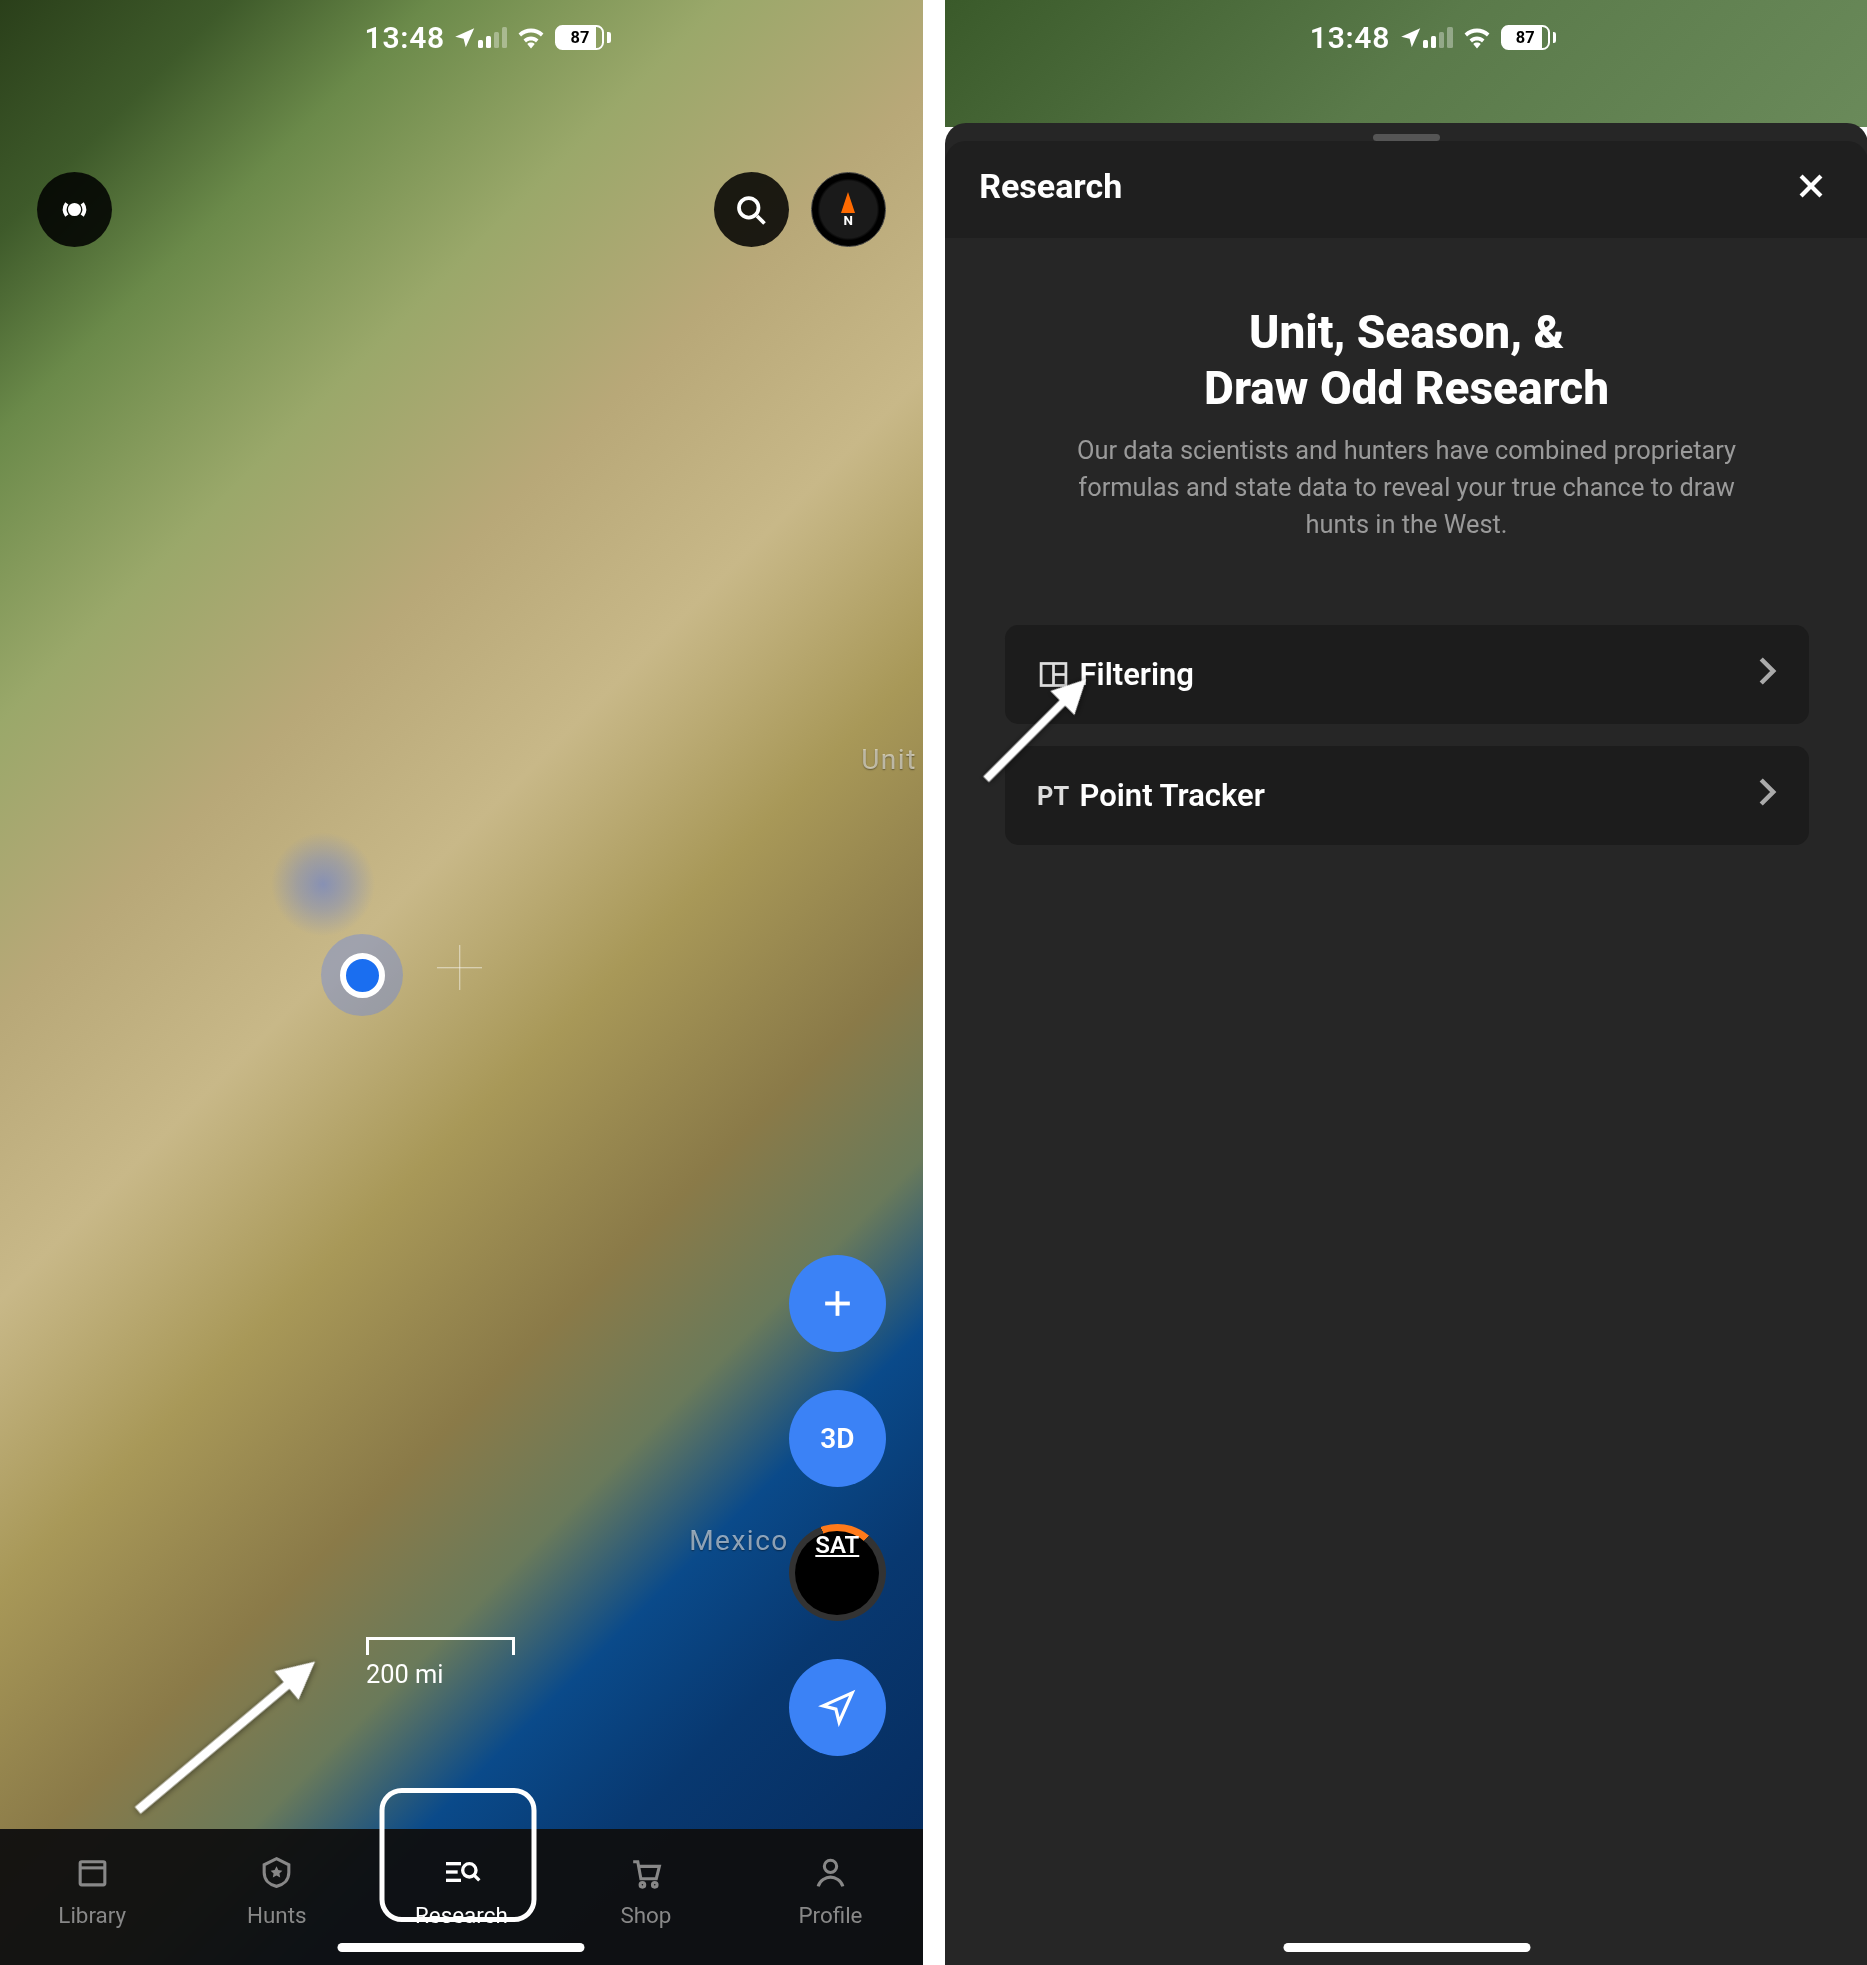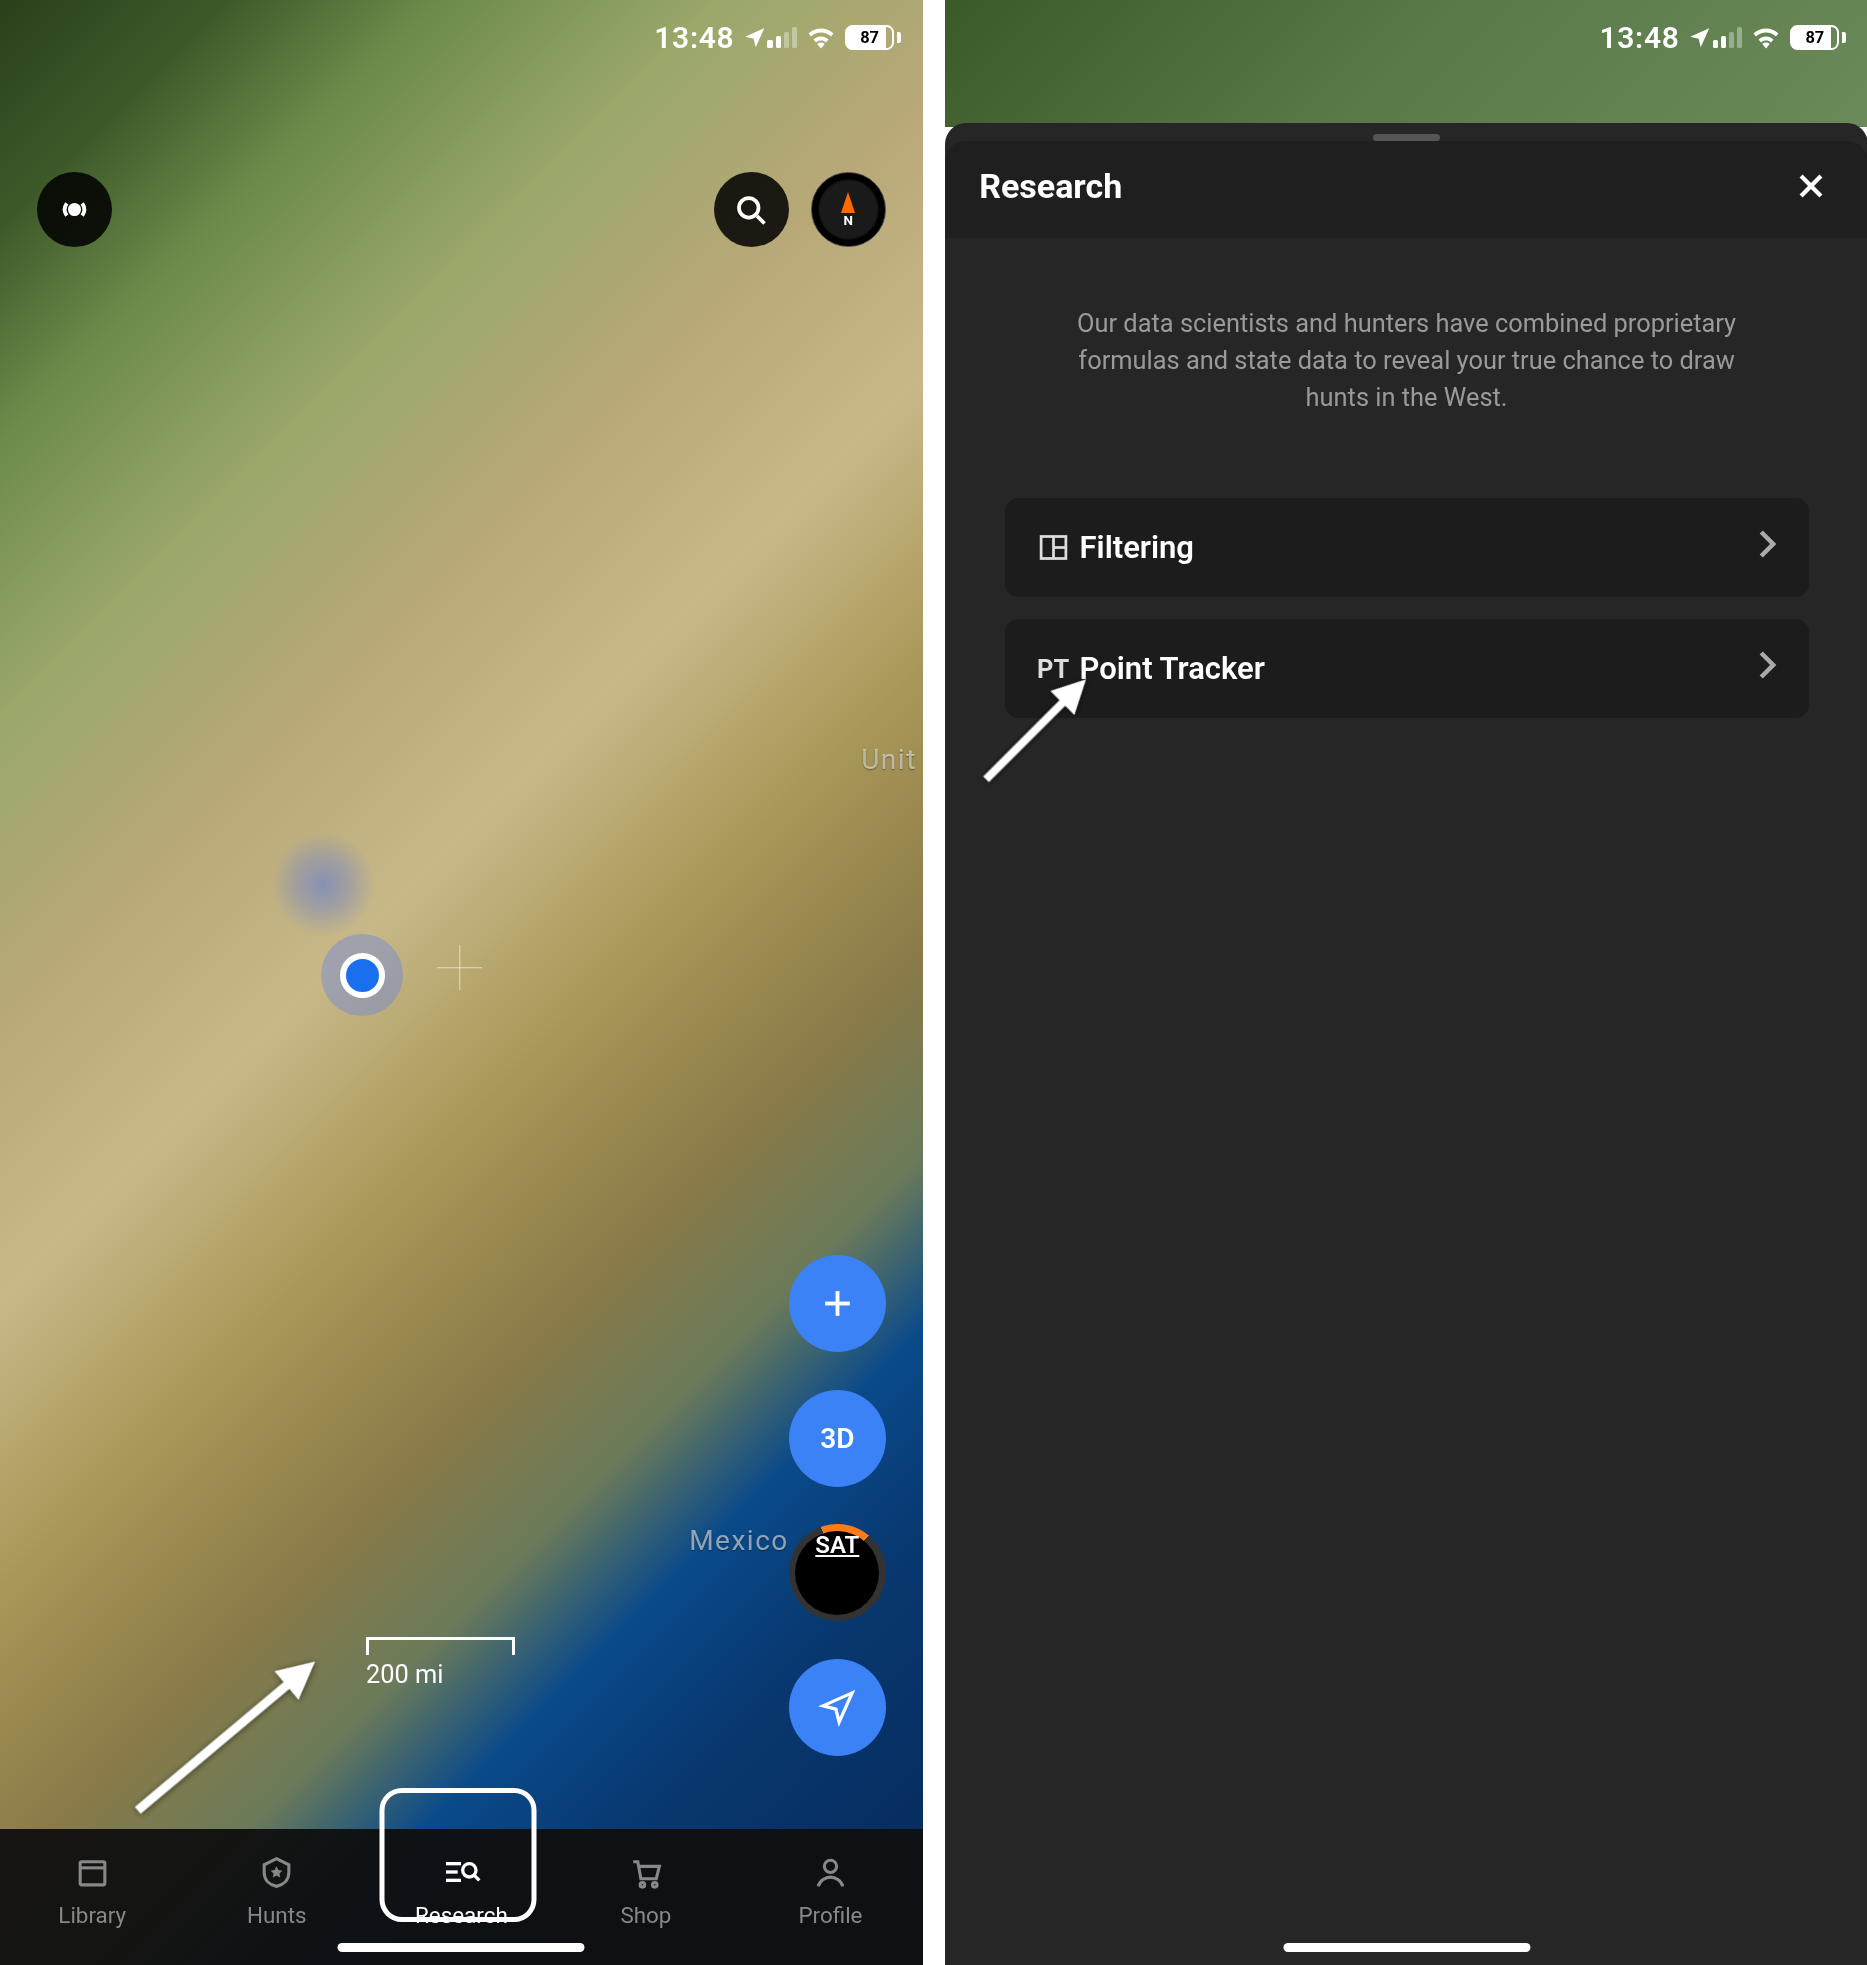--- a/index.html
+++ b/index.html
@@ -20,21 +20,21 @@
     overflow: hidden;
     border-radius: 0;
   }
   
   .status-bar {
     position: absolute;
     top: 0; left: 0; right: 0;
     height: 75px;
     display: flex;
     align-items: center;
-    justify-content: flex-end;
+    justify-content: center;
     padding: 0 22px 0 75px;
     color: #fff;
     font-size: 30px;
     font-weight: 600;
     z-index: 50;
   }
   .status-left { display: flex; align-items: center; gap: 7.5px; }
   .status-right { display: flex; align-items: center; gap: 9px; }
   .status-time { letter-spacing: 0.7px; }
   .signal-bars { display:flex; align-items:flex-end; gap:3px; height:21px;}
@@ -391,20 +391,22 @@
         <svg width="34" height="34" viewBox="0 0 24 24" stroke="#fff" stroke-width="3" fill="none">
             <line x1="5" y1="5" x2="19" y2="19"></line>
             <line x1="19" y1="5" x2="5" y2="19"></line>
           </svg>
       </div>
     </div>
 
     <div class="panel-body">
       <div class="ghost-map"></div>
 
+      <div class="hero-title">Unit, Season, &amp;
+Draw Odd Research</div>
       <div class="hero-sub">Our data scientists and hunters have combined proprietary formulas and state data to reveal your true chance to draw hunts in the West.</div>
 
       <div class="list-btn">
         <div class="list-btn-icon">
           <svg width="33" height="33" viewBox="0 0 24 24" fill="none" stroke="#ddd" stroke-width="2">
               <rect x="3" y="4" width="18" height="16"></rect>
               <line x1="12" y1="4" x2="12" y2="20"></line>
               <line x1="12" y1="12" x2="21" y2="12"></line>
             </svg>
         </div>

